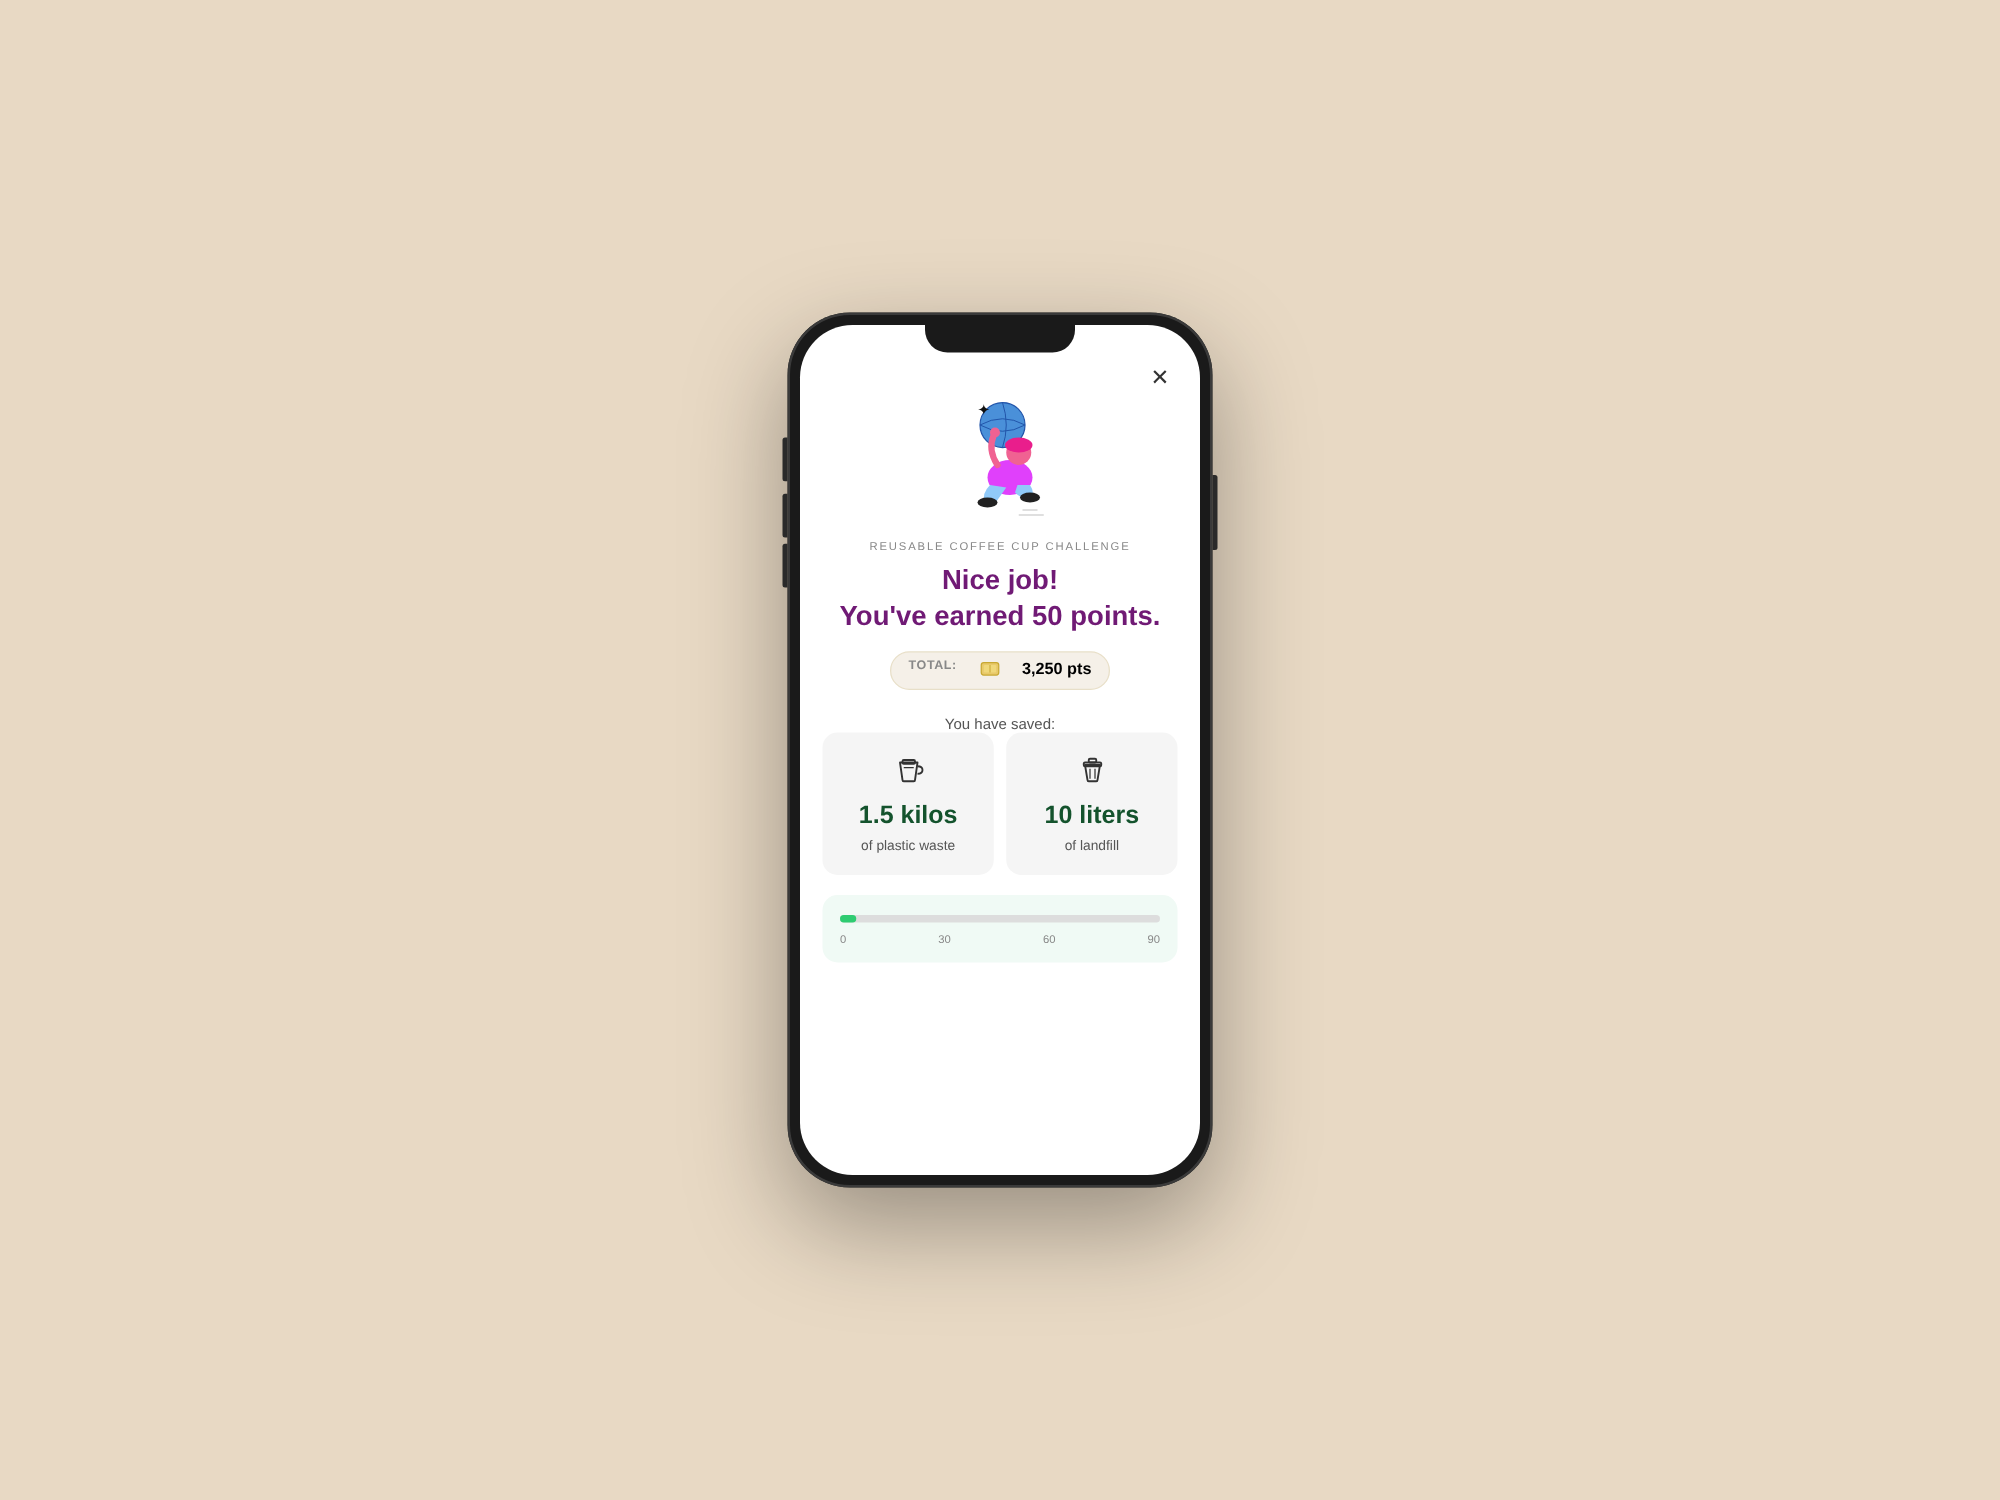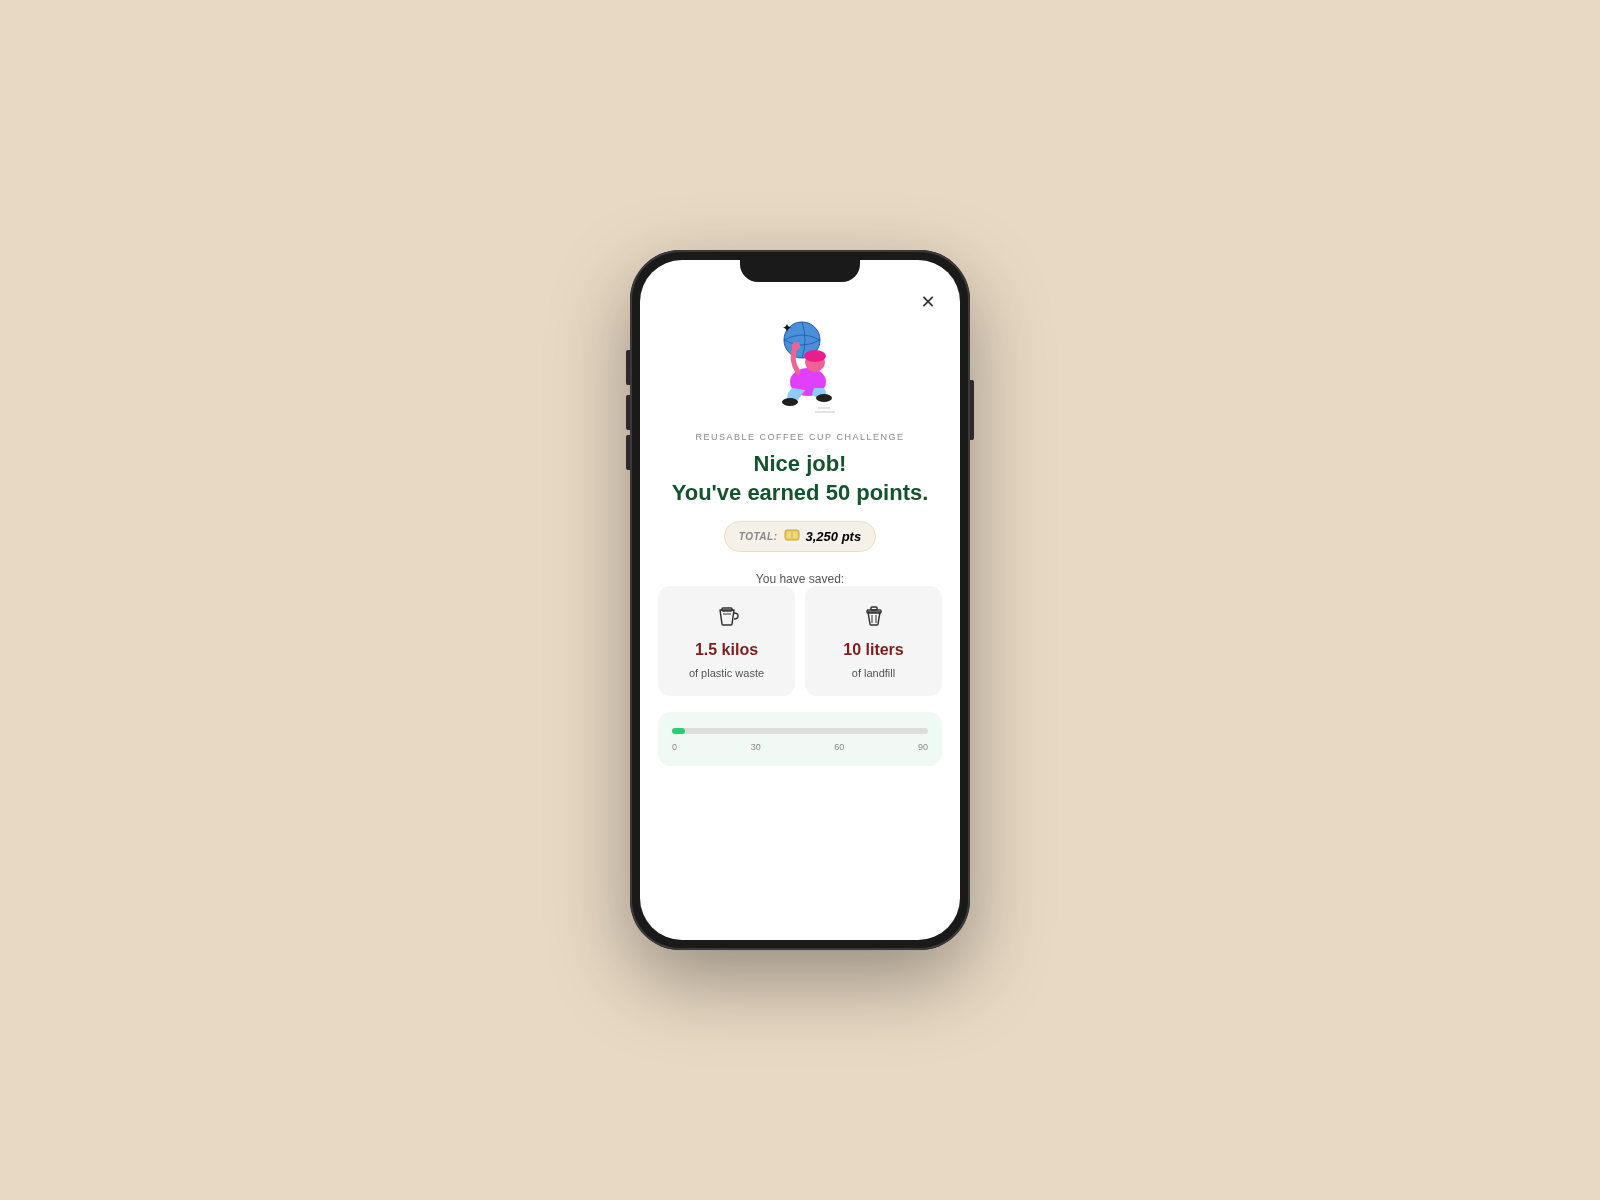--- a/index.html
+++ b/index.html
@@ -116,36 +116,35 @@
       letter-spacing: 1.5px;
       color: #888;
       text-transform: uppercase;
       margin-bottom: 8px;
       text-align: right;
     }
 
     .headline {
       font-size: 22px;
       font-weight: 800;
-      color: #14532d;
+      color: #701a75;
       text-align: center;
       line-height: 1.3;
       margin-bottom: 14px;
     }
 
     .total-badge {
       display: inline-flex;
-      align-items: center;
-      gap: 6px;
+      align-items: flex-start;
+      gap: 18px;
       background: #f5f0e8;
       border: 1px solid #e8dfc8;
       border-radius: 20px;
       padding: 5px 14px;
       margin-bottom: 20px;
-      font-style: italic;
     }
 
     .total-label {
       font-size: 10px;
       font-weight: 700;
       color: #888;
       letter-spacing: 0.5px;
     }
 
     .coin-icon {
@@ -187,23 +186,23 @@
       font-size: 22px;
       line-height: 1;
     }
 
     .saving-icon svg {
       width: 28px;
       height: 28px;
     }
 
     .saving-amount {
-      font-size: 16px;
+      font-size: 20px;
       font-weight: 700;
-      color: #7f1d1d;
+      color: #14532d;
       line-height: 1;
     }
 
     .saving-unit {
       font-size: 11px;
       color: #555;
       text-align: center;
       line-height: 1.3;
     }
 

